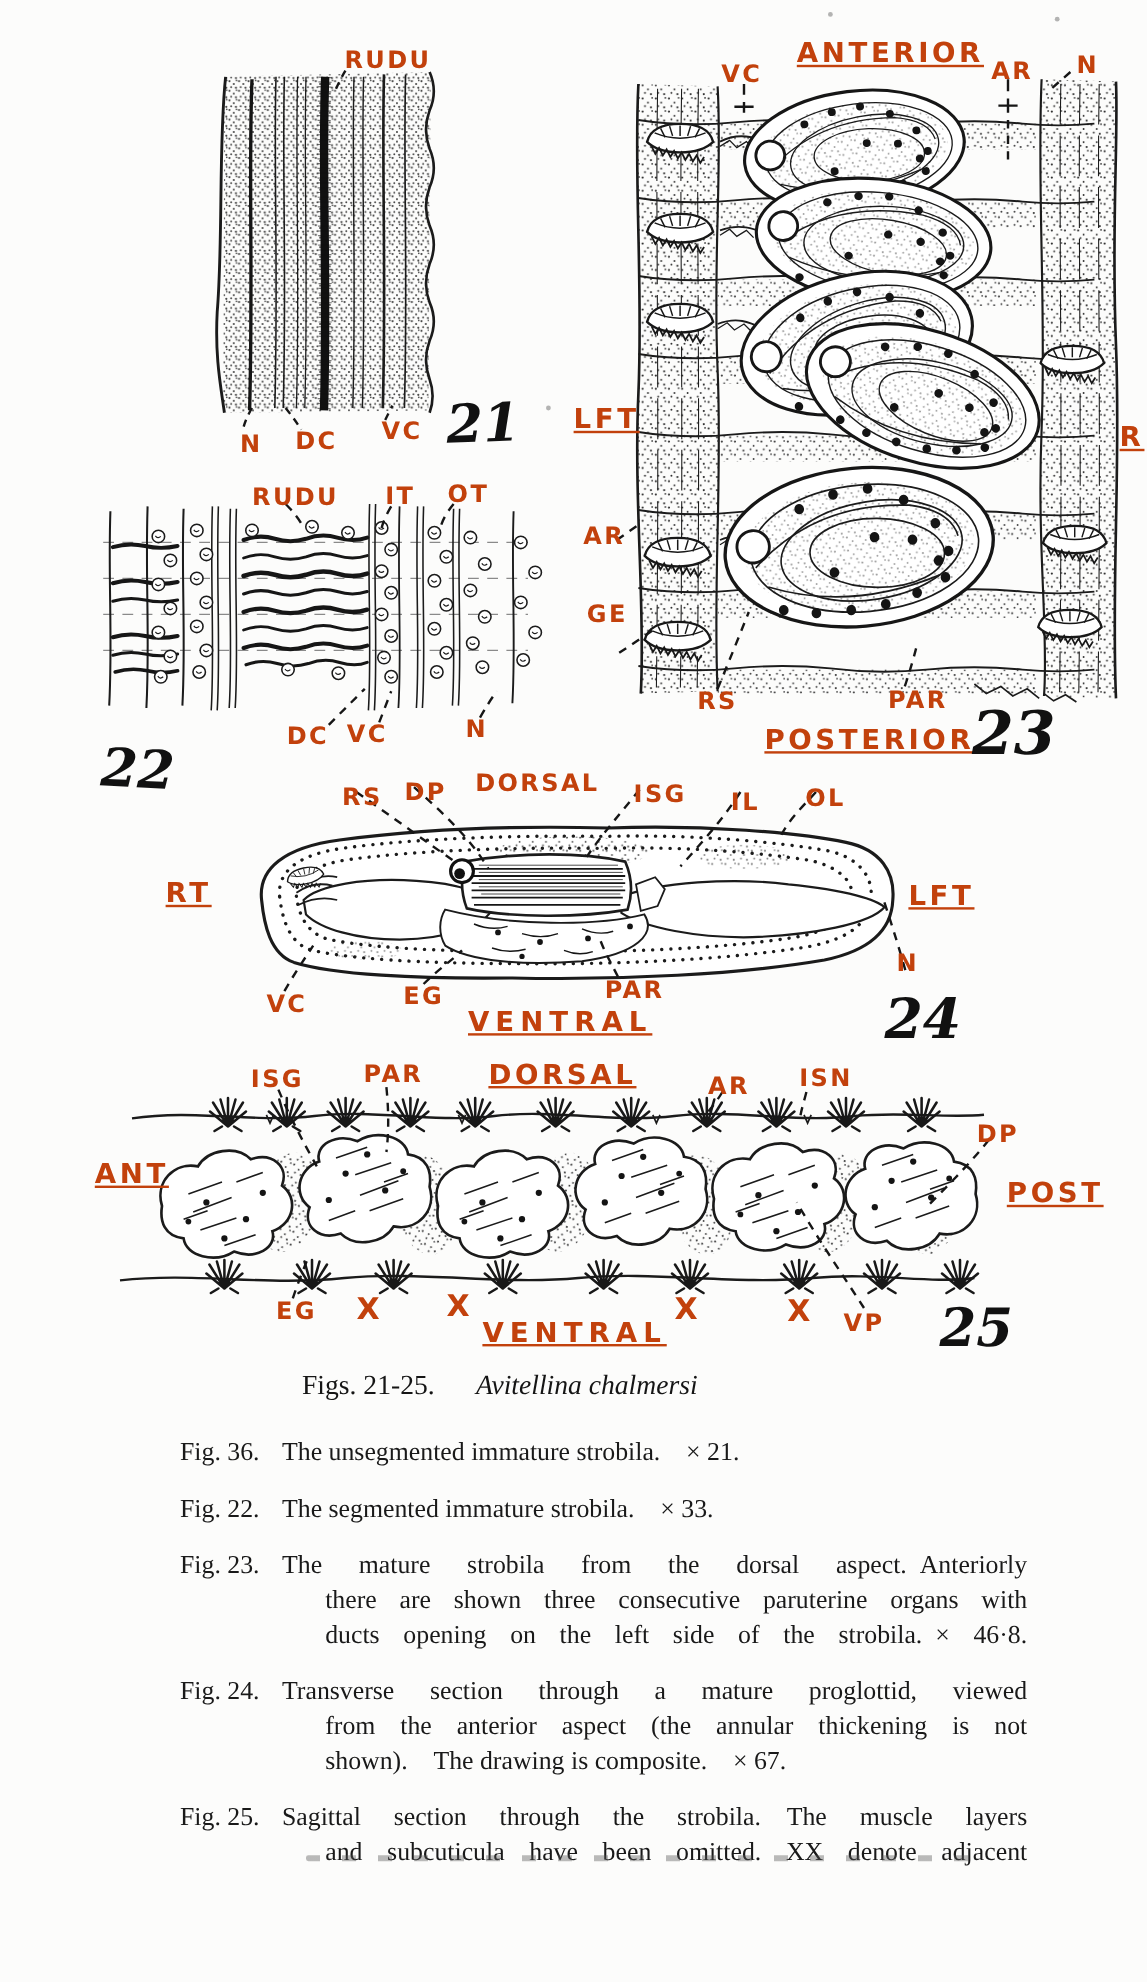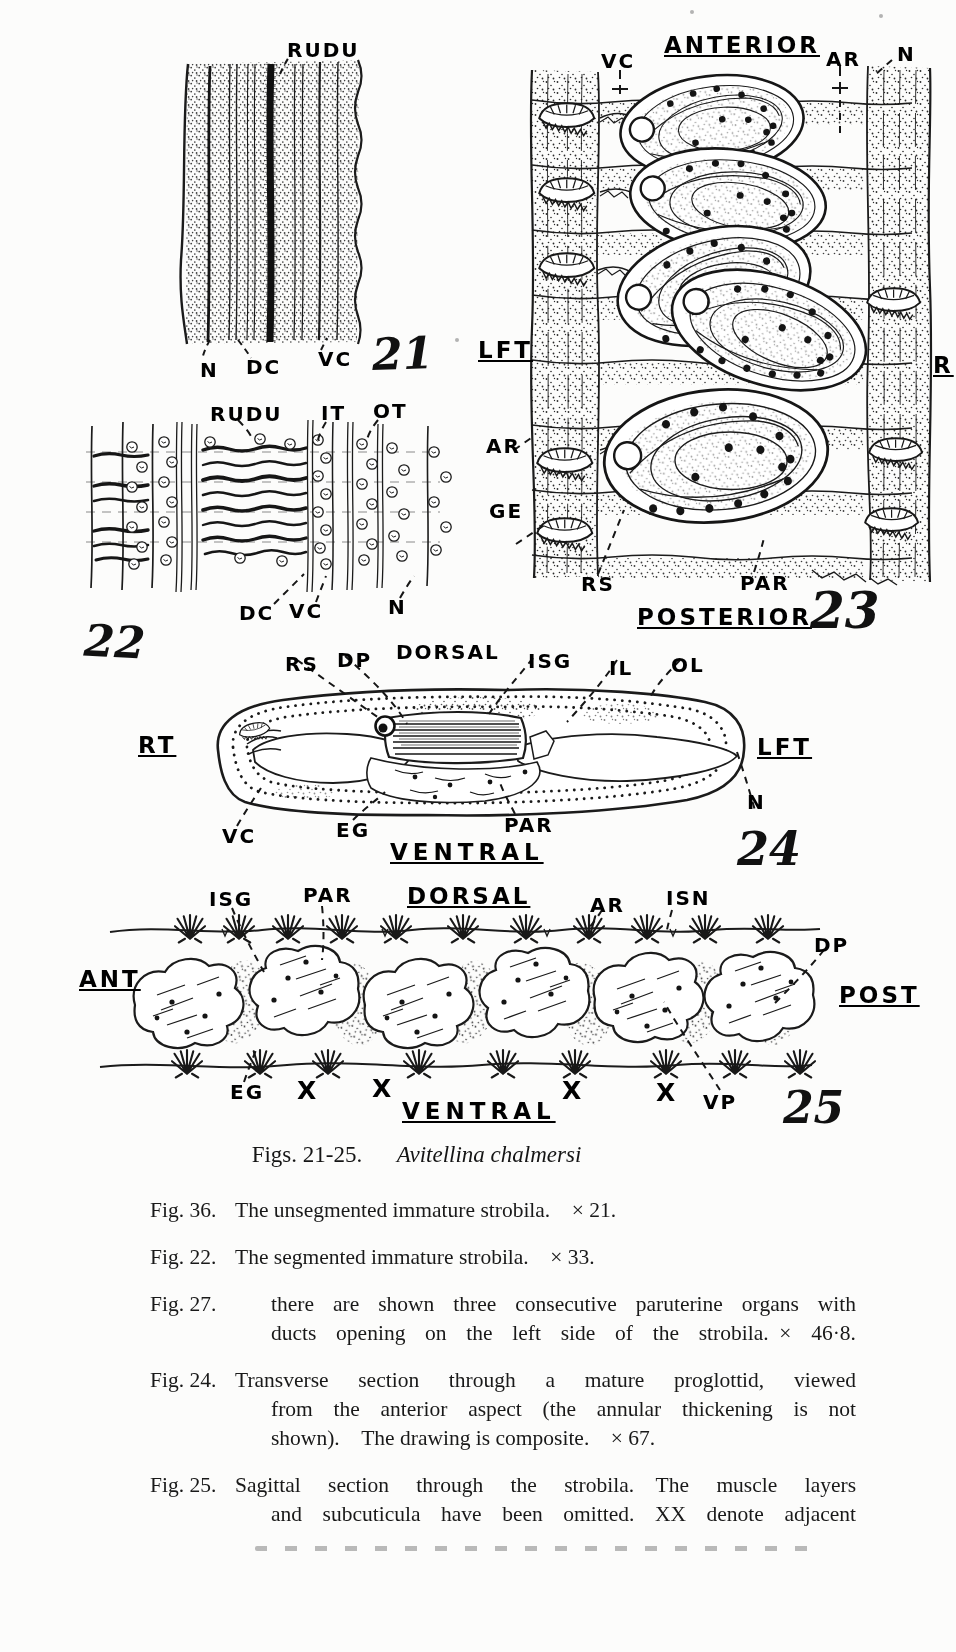--- a/index.html
+++ b/index.html
@@ -1,19 +1,19 @@
 <!DOCTYPE html>
 <html><head>
 <meta charset="utf-8">
 <style>
   html,body{margin:0;padding:0;background:#e8e8e8;}
   .page{position:relative;width:956px;height:1652px;background:#fcfcfb;overflow:hidden;
         font-family:"Liberation Serif",serif;color:#1b1b1b;}
   svg.art{position:absolute;overflow:visible;}
-  .lab{position:absolute;font-family:"DejaVu Sans",sans-serif;font-weight:600;color:#000000;
+  .lab{position:absolute;font-family:"DejaVu Sans",sans-serif;font-weight:600;color:#c2410c;
        font-size:20px;letter-spacing:2px;white-space:nowrap;line-height:1;}
   .big{font-size:23px;letter-spacing:3px;text-decoration:underline;}
   .wide{letter-spacing:5px;}
   .xmark{font-size:25px;font-weight:600;}
   .fignum{position:absolute;font-family:"DejaVu Serif",serif;font-style:italic;font-weight:700;
           color:#111;white-space:nowrap;line-height:1;}
   .caption{position:absolute;left:0;top:1142px;width:833px;text-align:center;font-size:23px;color:#151515;}
   .caption .species{font-style:italic;}
   .legend{position:absolute;left:140px;top:1196px;width:716px;font-size:21.5px;line-height:29px;color:#191919;}
   .entry{position:relative;margin-bottom:18px;}
@@ -473,22 +473,23 @@
           <div>The unsegmented immature strobila. × 21.</div>
         </div>
     </div>
     <div class="entry">
       <span class="figcol">Fig. 22.</span>
       <div class="txtcol">
           <div>The segmented immature strobila. × 33.</div>
         </div>
     </div>
     <div class="entry">
-      <span class="figcol">Fig. 27.</span>
+      <span class="figcol">Fig. 23.</span>
       <div class="txtcol">
+        <div class="jl">The mature strobila from the dorsal aspect. Anteriorly</div>
         <div class="jl ind">there are shown three consecutive paruterine organs with</div>
         <div class="jl ind">ducts opening on the left side of the strobila. × 46·8.</div>
       </div>
     </div>
     <div class="entry">
       <span class="figcol">Fig. 24.</span>
       <div class="txtcol">
         <div class="jl">Transverse section through a mature proglottid, viewed</div>
         <div class="jl ind">from the anterior aspect (the annular thickening is not</div>
         <div class="ind">shown). The drawing is composite. × 67.</div>

